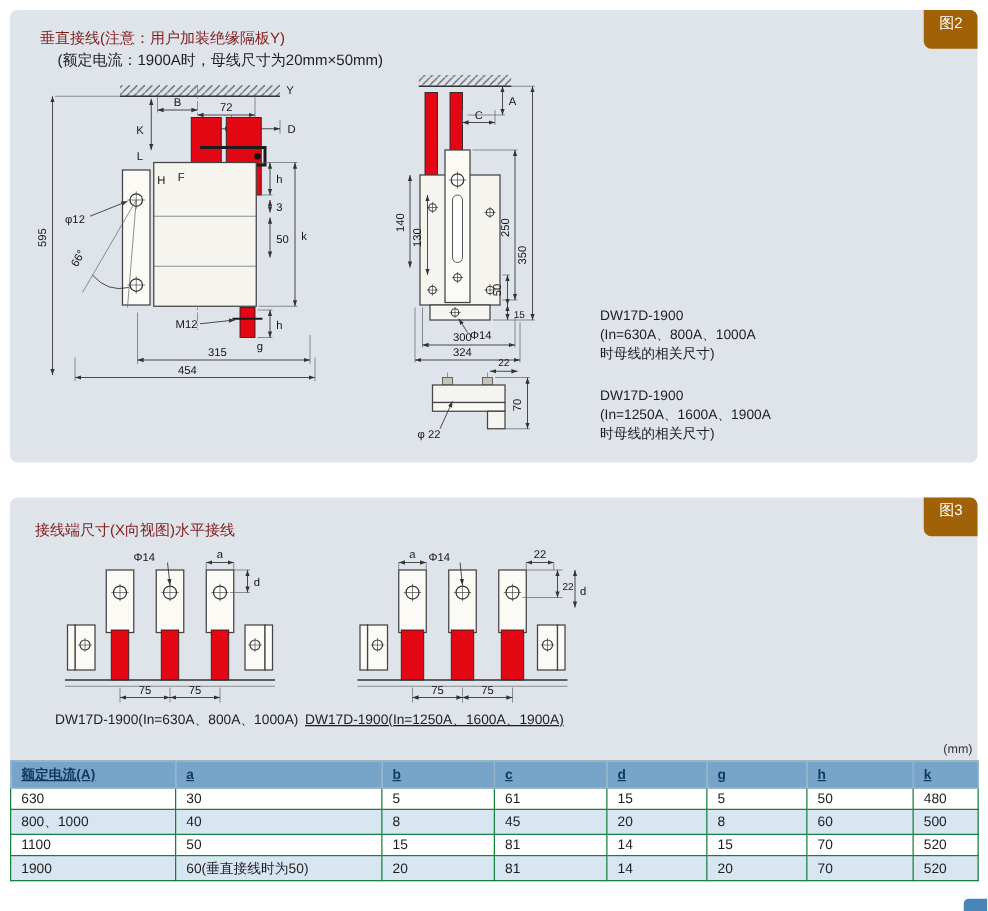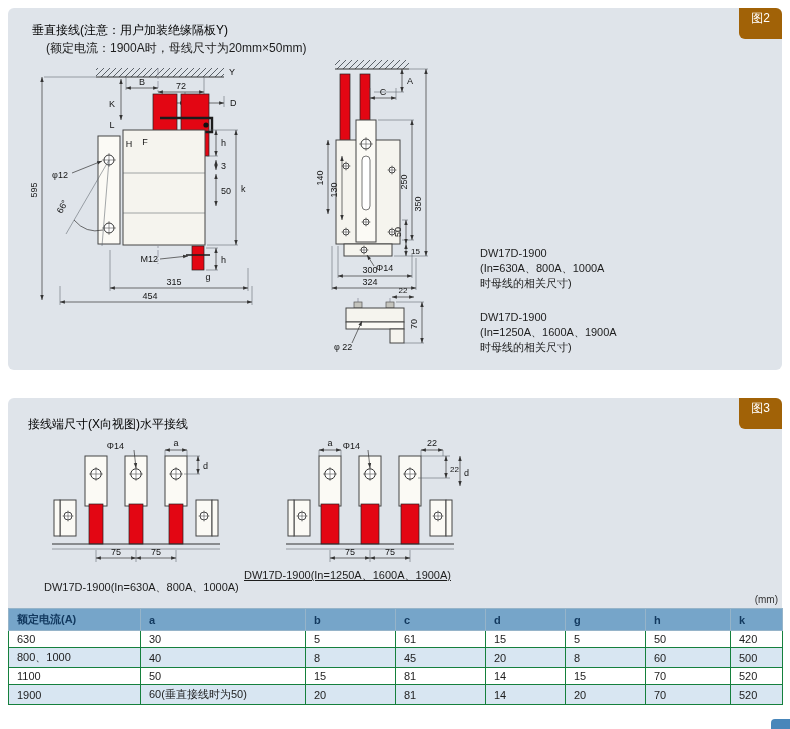--- a/index.html
+++ b/index.html
@@ -7,21 +7,21 @@
   body { font-family:"Liberation Sans","DejaVu Sans",sans-serif; }
   .page { position:relative; width:790px; height:729px; background:#fff; overflow:hidden; }
 
   .panel { position:absolute; left:8px; width:774px; background:#dfe4ea; border-radius:6px; }
   #panel-fig2 { top:8px; height:362px; }
   #panel-fig3 { top:398px; height:227px; }
 
   .fig-tab { position:absolute; top:0; right:0; background:#a16207; color:#fff;
              font-size:12px; line-height:1; padding:4px 12px 15px; border-radius:0 6px 0 6px; z-index:3; }
 
-  .fig-title { position:absolute; font-size:12px; color:#000000; z-index:2; white-space:nowrap; }
+  .fig-title { position:absolute; font-size:12px; color:#7f1d1d; z-index:2; white-space:nowrap; }
   .fig-subtitle { position:absolute; font-size:12px; color:#1d1d1d; z-index:2; white-space:nowrap; }
 
   .note { position:absolute; font-size:11px; color:#1d1d1d; line-height:15px; z-index:2; white-space:nowrap; }
   .caption { position:absolute; font-size:11px; color:#1d1d1d; z-index:2; white-space:nowrap; }
 
   svg.fig-svg { position:absolute; left:0; top:0; z-index:1; }
   svg text { font-family:"Liberation Sans","DejaVu Sans",sans-serif; font-size:9px; fill:#141414; text-anchor:middle; }
   svg text.sm { font-size:8px; }
   .ta-s { text-anchor:start; } .ta-e { text-anchor:end; }
 
@@ -32,21 +32,21 @@
   .body-fill  { fill:#f5f4ee; stroke:#444; stroke-width:1; }
   .white-fill { fill:#fbfaf5; stroke:#444; stroke-width:1; }
   .red  { fill:#e30613; stroke:#222; stroke-width:0.7; }
   .dark { stroke:#1c1c1c; stroke-width:2.4; fill:none; }
 
   .unit-note { position:absolute; top:594px; right:12px; font-size:10px; color:#333; }
 
   .spec-table { position:absolute; left:8px; top:608px; width:774px; border-collapse:collapse;
                 font-size:11px; color:#1d1d1d; table-layout:fixed; }
   .spec-table th { background:#76a5c9; color:#12395f; font-weight:bold; text-align:left;
-                   padding:3px 8px; border:1px solid #96b4c9; height:20px; }
+                   padding:3px 8px; border:1px solid #96b4c9; height:20px;text-decoration:underline; }
   .spec-table td { padding:2px 8px; border:1px solid #15803d; height:16px; background:#fff; }
   .spec-table tbody tr:nth-child(even) td { background:#d8e6f2; }
 
   .corner-mark { position:absolute; right:0; bottom:0; width:19px; height:10px;
                  background:#4886ba; border-radius:4px 0 0 0; }
 </style>
 </head>
 <body>
 
 <div class="page">
@@ -369,21 +369,21 @@
         <line x1="322" y1="152" x2="322" y2="164" class="thin"></line>
         <line x1="362" y1="152" x2="362" y2="164" class="thin"></line>
         <line x1="402" y1="152" x2="402" y2="164" class="thin"></line>
         <line x1="322" y1="160" x2="362" y2="160" class="dim" marker-start="url(#ar3)" marker-end="url(#ar3)"></line>
         <text x="342" y="157">75</text>
         <line x1="362" y1="160" x2="402" y2="160" class="dim" marker-start="url(#ar3)" marker-end="url(#ar3)"></line>
         <text x="382" y="157">75</text>
       </g>
     </svg>
 
-    <div class="caption" style="left:36px; top:170px;margin-top:12px;">DW17D-1900(In=630A、800A、1000A)</div>
+    <div class="caption" style="left:36px; top:170px;">DW17D-1900(In=630A、800A、1000A)</div>
     <div class="caption" style="left:236px; top:170px;text-decoration:underline;">DW17D-1900(In=1250A、1600A、1900A)</div>
   </section>
 
   <div class="unit-note">(mm)</div>
 
   <table class="spec-table">
     <colgroup>
       <col style="width:132px">
         <col style="width:165px">
         <col style="width:90px">
@@ -407,21 +407,21 @@
     </thead>
     <tbody>
       <tr>
         <td>630</td>
         <td>30</td>
         <td>5</td>
         <td>61</td>
         <td>15</td>
         <td>5</td>
         <td>50</td>
-        <td>420</td>
+        <td>480</td>
       </tr>
       <tr>
         <td>800、1000</td>
         <td>40</td>
         <td>8</td>
         <td>45</td>
         <td>20</td>
         <td>8</td>
         <td>60</td>
         <td>500</td>

